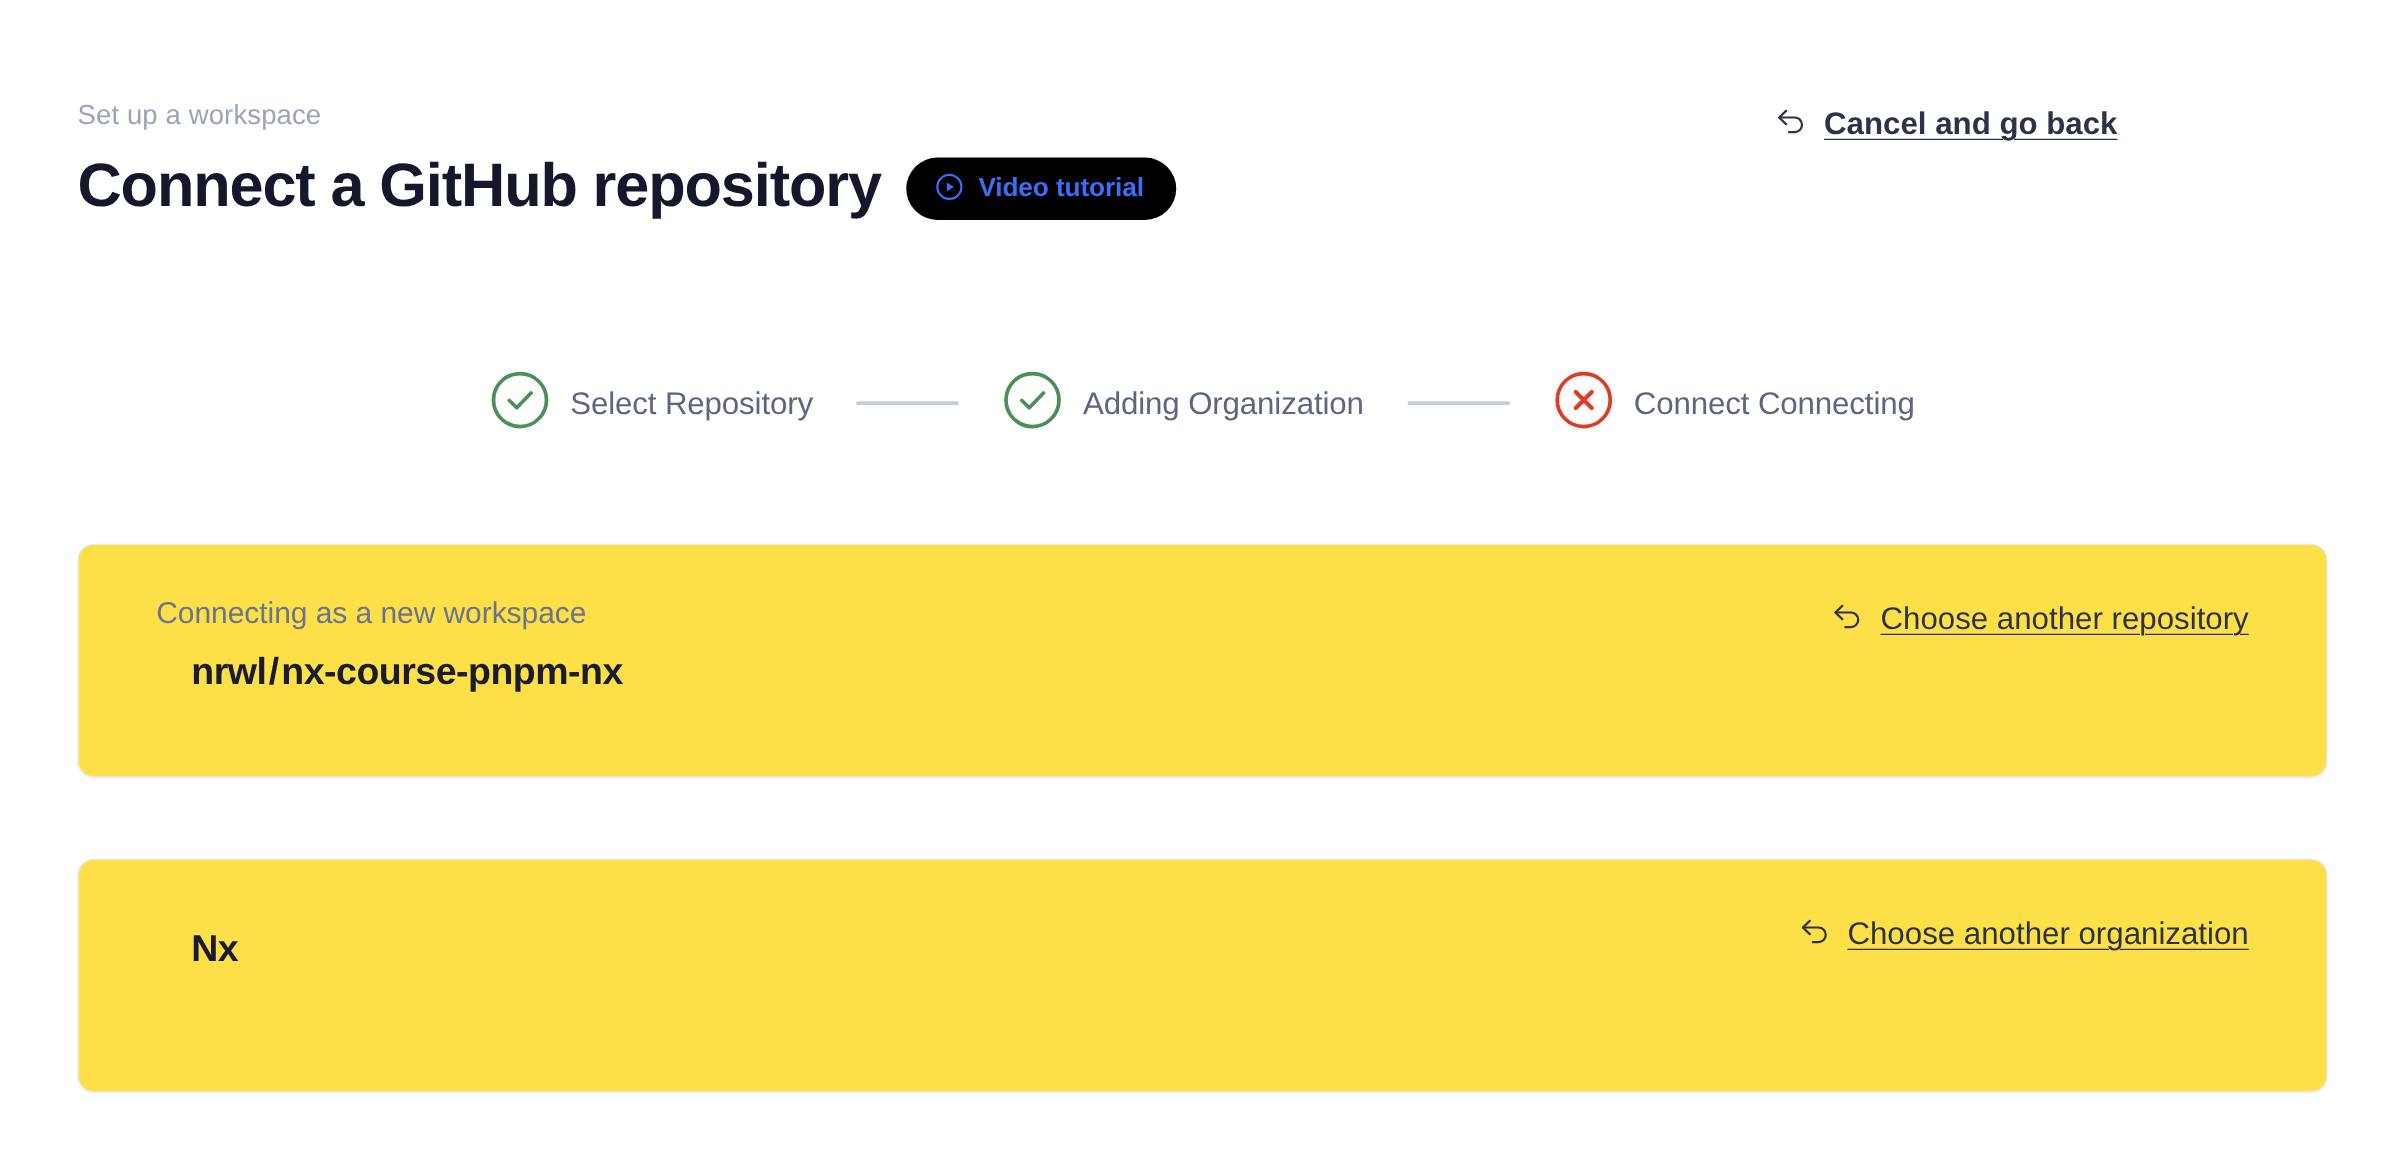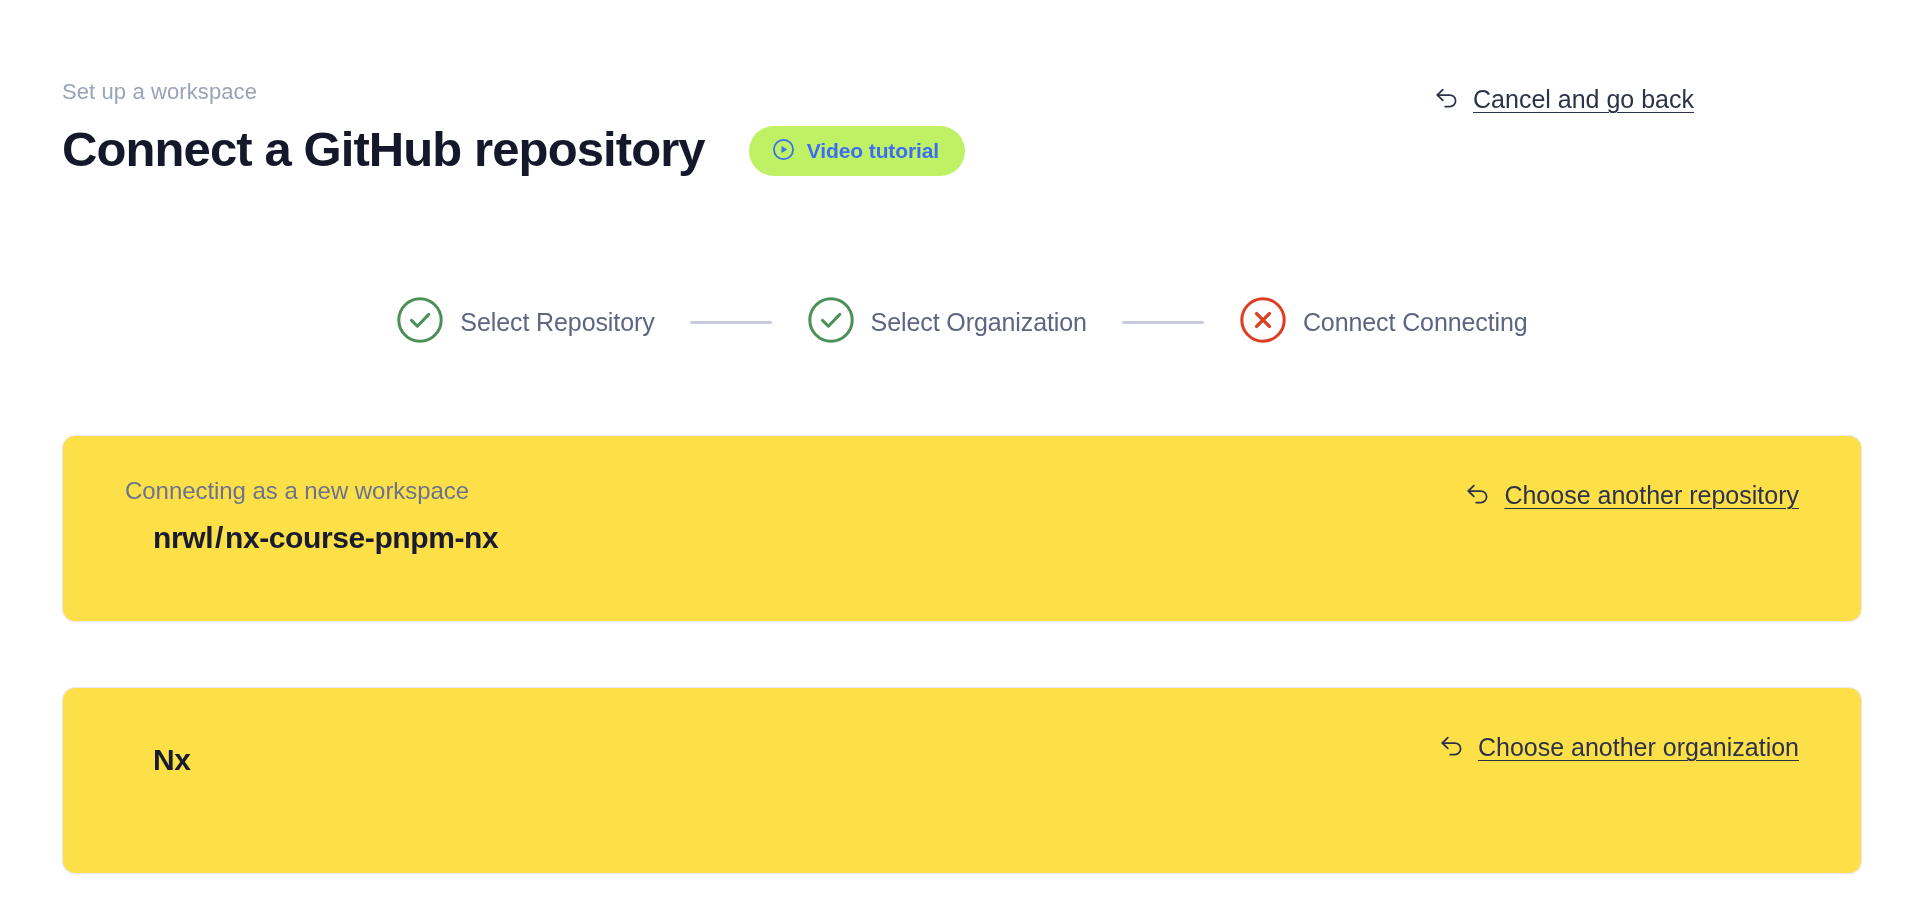--- a/index.html
+++ b/index.html
@@ -32,38 +32,38 @@
     font-size: 22px;
     line-height: 28px;
     color: #9aa3ba;
     font-weight: 400;
     letter-spacing: 0.1px;
   }
 
   .title-row {
     display: flex;
     align-items: center;
-    gap: 44px;
+    gap: 20px;
     margin-top: 14px;
   }
 
   .page-title {
     font-size: 49px;
     line-height: 58px;
     font-weight: 800;
     color: #15172b;
     letter-spacing: -0.9px;
     white-space: nowrap;
   }
 
   .video-badge {
     display: inline-flex;
     align-items: center;
     gap: 11px;
-    background: #bef264;
+    background: #000000;
     border-radius: 999px;
     padding: 11px 26px 11px 22px;
     cursor: pointer;
     border: none;
     position: relative;
     top: 2px;
   }
   .video-badge-label {
     font-size: 21px;
     font-weight: 700;
@@ -85,21 +85,21 @@
     text-decoration: none;
   }
   .cancel-text {
     font-size: 25px;
     line-height: 30px;
     color: #2c3247;
     text-decoration: underline;
     text-underline-offset: 4px;
     text-decoration-thickness: 1.3px;
     white-space: nowrap;
-    font-weight: 400;
+    font-weight: 700;
   }
   .back-arrow { display: block; flex: 0 0 auto; }
 
   
   .stepper {
     position: absolute;
     left: 0;
     top: 296px;
     width: 1924px;
     display: flex;
@@ -241,21 +241,21 @@
 
     <span class="connector"></span>
 
     <div class="step">
       <span class="step-icon">
         <svg width="48" height="48" viewBox="0 0 48 48" fill="none" aria-hidden="true">
           <circle cx="24" cy="24" r="21.2" stroke="#4a9058" stroke-width="3"></circle>
           <path d="M15.5 24.4 L21.4 30.2 L32.8 18.4" stroke="#4a9058" stroke-width="3" stroke-linecap="round" stroke-linejoin="round"></path>
         </svg>
       </span>
-      <span class="step-label">Select Organization</span>
+      <span class="step-label">Adding Organization</span>
     </div>
 
     <span class="connector"></span>
 
     <div class="step">
       <span class="step-icon">
         <svg width="48" height="48" viewBox="0 0 48 48" fill="none" aria-hidden="true">
           <circle cx="24" cy="24" r="21.2" stroke="#dd3d22" stroke-width="3"></circle>
           <path d="M17.6 17.6 L30.4 30.4 M30.4 17.6 L17.6 30.4" stroke="#dd3d22" stroke-width="3.4" stroke-linecap="round"></path>
         </svg>

